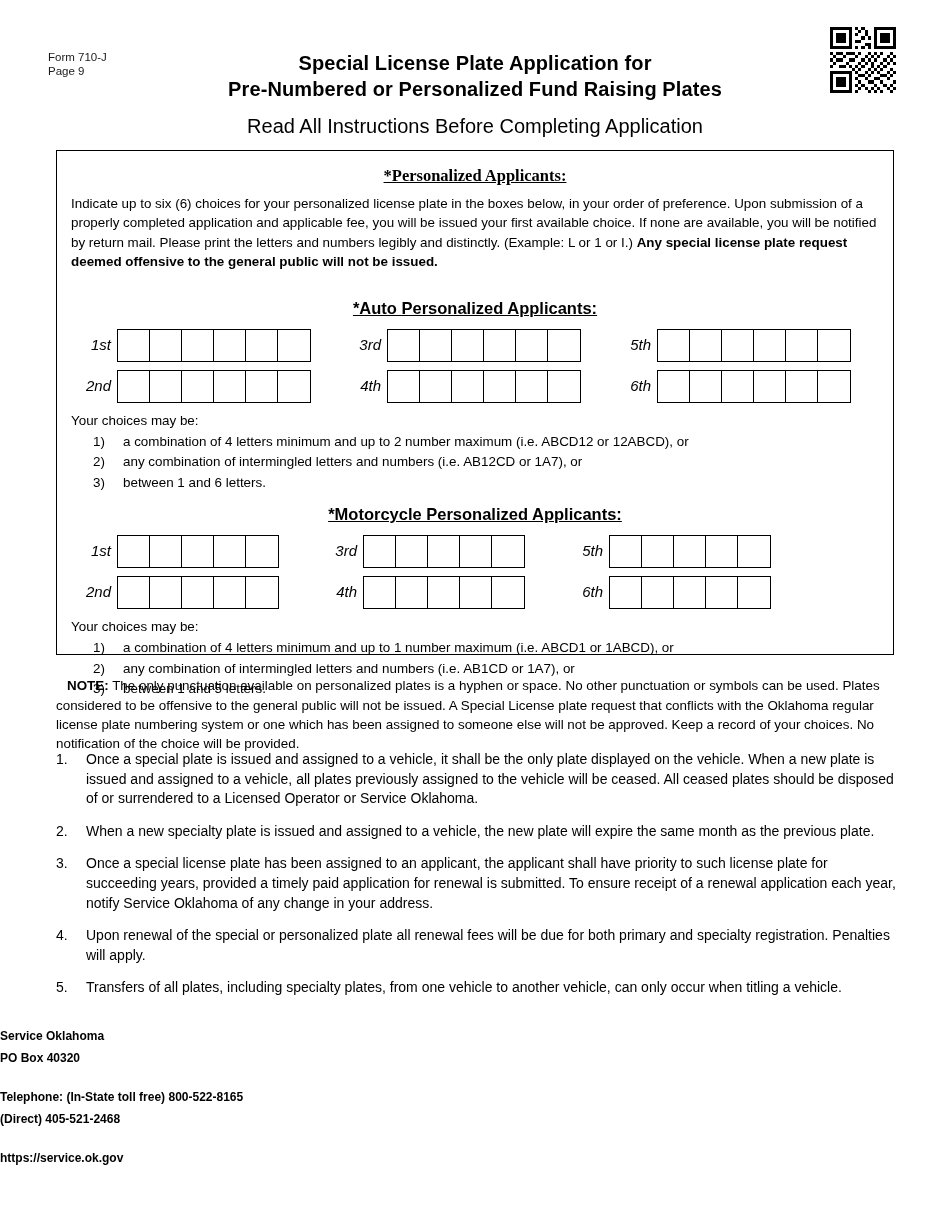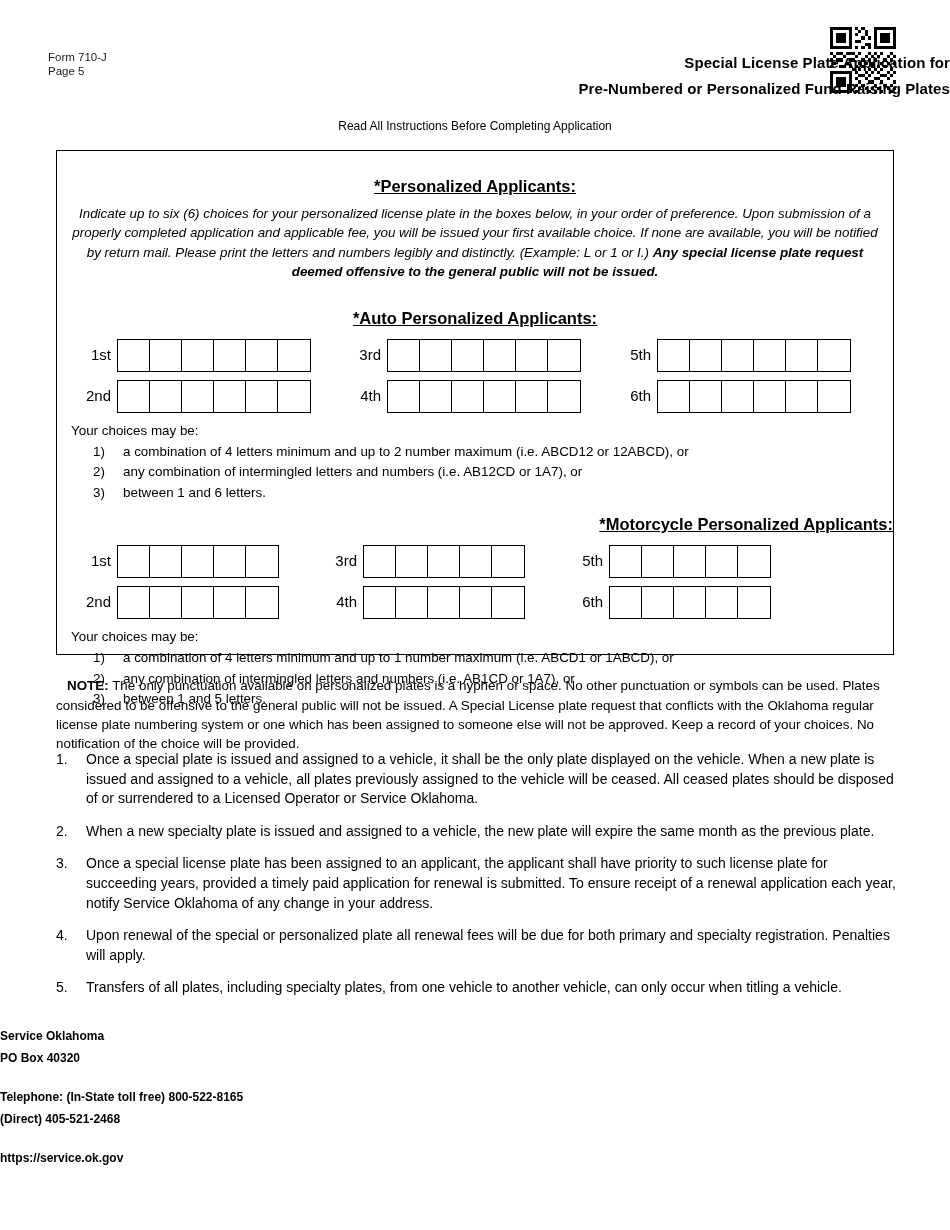--- a/index.html
+++ b/index.html
@@ -42,71 +42,70 @@
   .qr svg { display: block; }
 
   .title-block {
     position: absolute;
     left: 0;
     right: 0;
     top: 50px;
     text-align: center;
   }
   .title-line {
-    font-size: 15px;
+    font-size: 20px;
     font-weight: bold;
     line-height: 26px;
     letter-spacing: 0.1px;
-    text-align: right;
   }
   .subtitle {
     margin-top: 14px;
-    font-size: 12px;
+    font-size: 20px;
     line-height: 21px;
   }
 
   
   .main-box {
     position: absolute;
     left: 56px;
     top: 150px;
     width: 838px;
     height: 505px;
     border: 1.6px solid #000;
     box-sizing: border-box;
   }
   .sec-head {
     text-align: center;
     font-size: 16.5px;
     font-weight: bold;
     text-decoration: underline;
     line-height: 20px;
   }
-  .head-personalized { margin-top: 25px; }
+  .head-personalized { margin-top: 15px; font-family: Liberation Serif, serif; }
   .intro {
     margin: 8px 14px 0 14px;
     font-size: 13.4px;
     line-height: 19.4px;
-    text-align: center;
-    font-style: italic;
+    text-align: left;
   }
   .intro b { font-weight: bold; }
 
   .head-auto { margin-top: 26px; }
-  .head-moto { margin-top: 11px; text-align: right; }
+  .head-moto { margin-top: 11px; }
 
   
   .grid-rows {
     margin-top: 11px;
     padding: 0 10px;
   }
   .grid-row {
     display: flex;
     align-items: center;
     margin-bottom: 8px;
+    font-style: italic;
   }
   .grid-col {
     display: flex;
     align-items: center;
   }
   .ord {
     font-size: 15px;
     text-align: right;
     padding-right: 6px;
     line-height: 18px;
@@ -198,21 +197,21 @@
   .footer .gap { height: 18px; }
   .footer .url { }
 </style>
 </head>
 <body>
 
 <div class="page">
 
   <div class="form-id">
     <div>Form 710-J</div>
-    <div>Page 5</div>
+    <div>Page 9</div>
   </div>
 
   <div class="qr">
     <svg viewBox="0 0 21 21" width="66" height="66" shape-rendering="crispEdges" aria-hidden="true">
       <rect width="21" height="21" fill="#ffffff"></rect>
       <g fill="#000000">
 
         <rect x="0" y="0" width="7" height="1"></rect>
           <rect x="0" y="6" width="7" height="1"></rect>
         <rect x="0" y="0" width="1" height="7"></rect>

